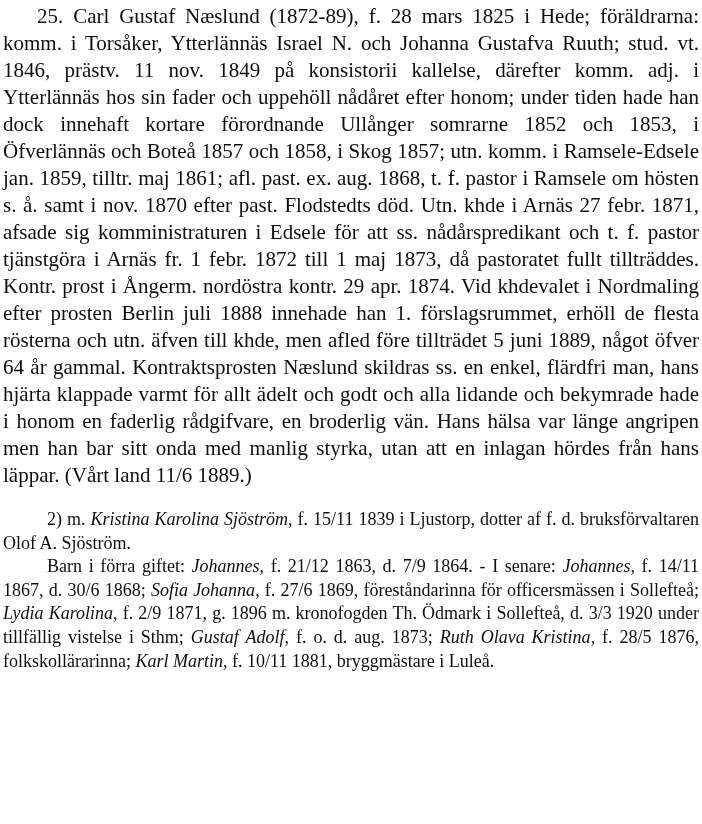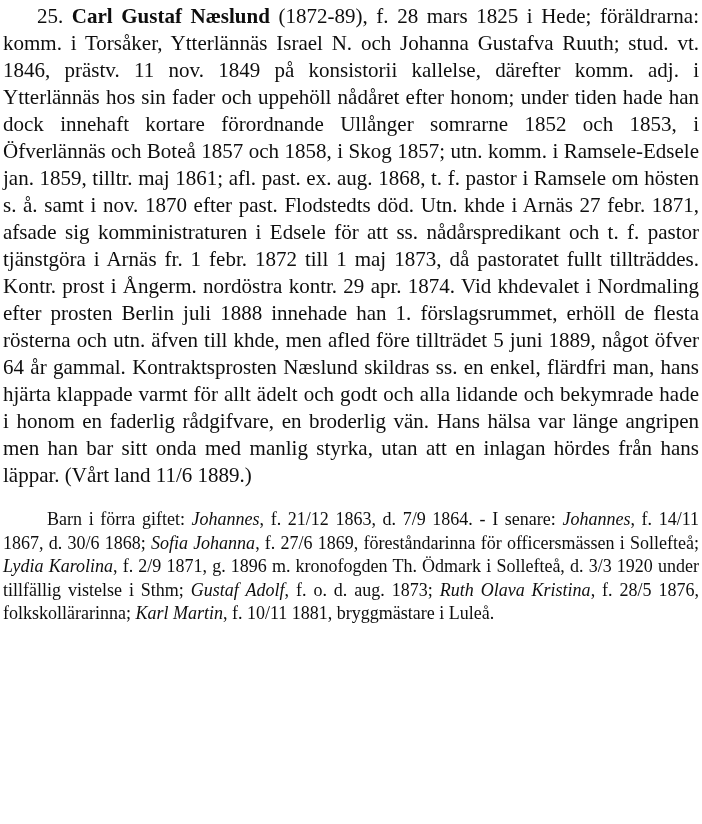--- a/index.html
+++ b/index.html
@@ -25,27 +25,28 @@
     text-align: justify;
     text-indent: 34px;
   }
   .gen-text {
     margin: 0;
     font-size: 18px;
     line-height: 23.6px;
     text-align: justify;
     text-indent: 44px;
   }
-  .entry-text b { font-weight: bold; }
+  .entry-text b { font-weight: normal; }
   .gen-text i, .entry-text i { font-style: italic; }
 </style>
 </head>
 <body>
 
 <div class="page">
 
   <p class="entry-text"><span>25. </span><b>Carl Gustaf Næslund</b><span> (1872-89), f. 28 mars 1825 i Hede; föräldrarna: komm. i Torsåker, Ytterlännäs Israel N. och Johanna Gustafva Ruuth; stud. vt. 1846, prästv. 11 nov. 1849 på konsistorii kallelse, därefter komm. adj. i Ytterlännäs hos sin fader och uppehöll nådåret efter honom; under tiden hade han dock innehaft kortare förordnande Ullånger somrarne 1852 och 1853, i Öfverlännäs och Boteå 1857 och 1858, i Skog 1857; utn. komm. i Ramsele-Edsele jan. 1859, tilltr. maj 1861; afl. past. ex. aug. 1868, t. f. pastor i Ramsele om hösten s. å. samt i nov. 1870 efter past. Flodstedts död. Utn. khde i Arnäs 27 febr. 1871, afsade sig komministraturen i Edsele för att ss. nådårspredikant och t. f. pastor tjänstgöra i Arnäs fr. 1 febr. 1872 till 1 maj 1873, då pastoratet fullt tillträddes. Kontr. prost i Ångerm. nordöstra kontr. 29 apr. 1874. Vid khdevalet i Nordmaling efter prosten Berlin juli 1888 innehade han 1. förslagsrummet, erhöll de flesta rösterna och utn. äfven till khde, men afled före tillträdet 5 juni 1889, något öfver 64 år gammal. Kontraktsprosten Næslund skildras ss. en enkel, flärdfri man, hans hjärta klappade varmt för allt ädelt och godt och alla lidande och bekymrade hade i honom en faderlig rådgifvare, en broderlig vän. Hans hälsa var länge angripen men han bar sitt onda med manlig styrka, utan att en inlagan hördes från hans läppar. (Vårt land 11/6 1889.)</span></p>
 
   <section>
+    <p class="gen-text"><span>2) m. </span><i>Kristina Karolina Sjöström</i><span>, f. 15/11 1839 i Ljustorp, dotter af f. d. bruksförvaltaren Olof A. Sjöström.</span></p>
     <p class="gen-text"><span>Barn i förra giftet: </span><i>Johannes</i><span>, f. 21/12 1863, d. 7/9 1864. - I senare: </span><i>Johannes</i><span>, f. 14/11 1867, d. 30/6 1868; </span><i>Sofia Johanna</i><span>, f. 27/6 1869, föreståndarinna för officersmässen i Sollefteå; </span><i>Lydia Karolina</i><span>, f. 2/9 1871, g. 1896 m. kronofogden Th. Ödmark i Sollefteå, d. 3/3 1920 under tillfällig vistelse i Sthm; </span><i>Gustaf Adolf</i><span>, f. o. d. aug. 1873; </span><i>Ruth Olava Kristina</i><span>, f. 28/5 1876, folkskollärarinna; </span><i>Karl Martin</i><span>, f. 10/11 1881, bryggmästare i Luleå.</span></p>
   </section>
 
 </div>
 
 </body></html>

